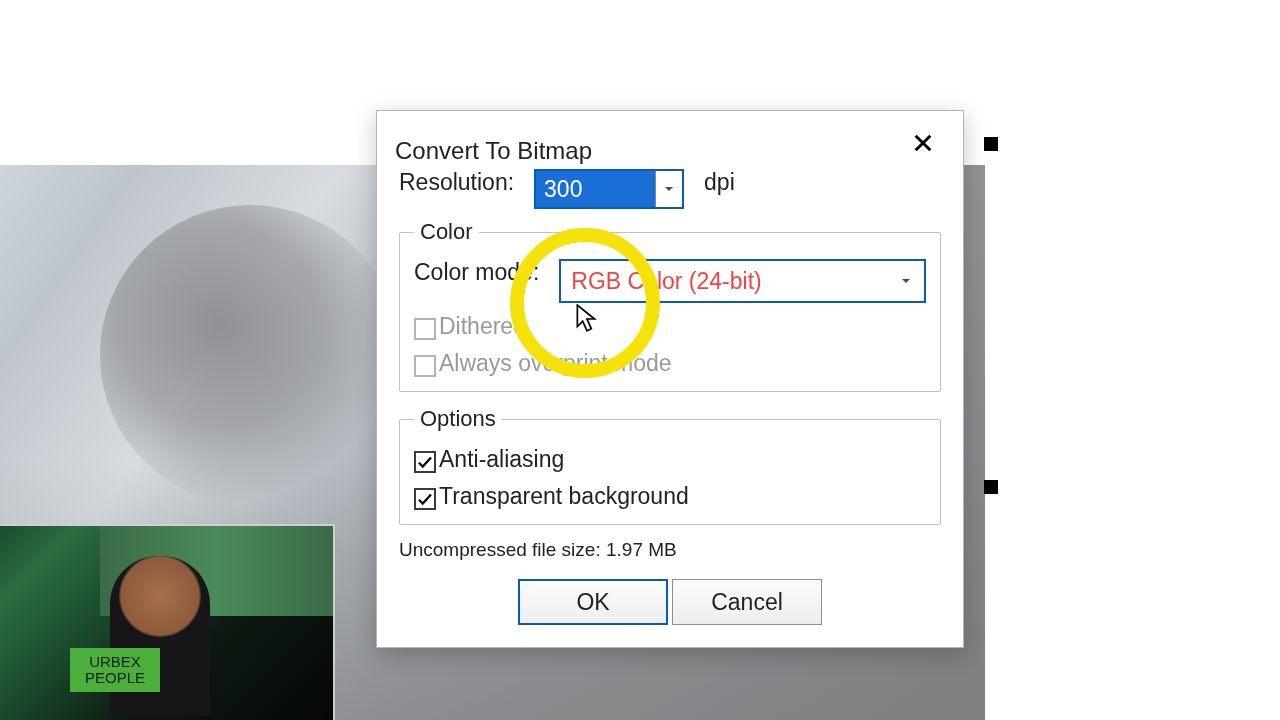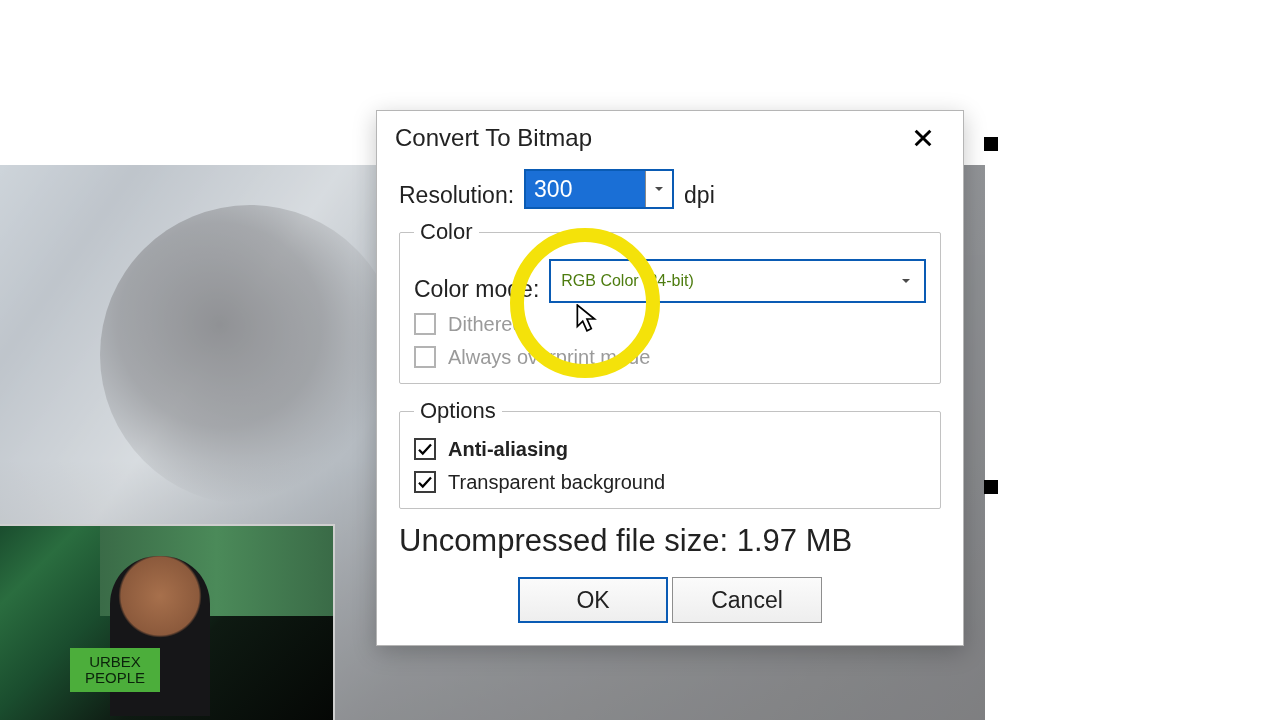--- a/index.html
+++ b/index.html
@@ -87,21 +87,21 @@
       position: absolute;
       left: 376px;
       top: 110px;
       width: 588px;
       background: #ffffff;
       border: 1px solid #b5b5b5;
       box-shadow: 0 6px 22px rgba(0,0,0,0.22);
     }
     .titlebar {
       display: flex;
-      align-items: center;
+      align-items: flex-end;
       justify-content: space-between;
       height: 54px;
       padding: 0 18px 0 18px;
     }
     .titlebar .title {
       font-size: 24px;
       color: #222;
     }
     .close-btn {
       font-size: 28px;
@@ -112,21 +112,21 @@
       cursor: pointer;
     }
     .close-btn svg { width: 22px; height: 22px; }
 
     .body-area {
       padding: 4px 22px 22px 22px;
       font-size: 23px;
       color: #222;
     }
 
-    .row { display: flex; align-items: flex-end; gap: 10px; margin-bottom: 10px; }
+    .row { display: flex; align-items: flex-start; gap: 20px; margin-bottom: 10px; }
 
     .res-combo {
       display: flex;
       align-items: center;
       border: 2px solid #0a5bb4;
       height: 40px;
       width: 150px;
       background: #22c55e;
     }
     .res-combo input {
@@ -162,34 +162,34 @@
     .mode-combo {
       display: flex;
       align-items: center;
       justify-content: space-between;
       border: 2px solid #0a5bb4;
       height: 44px;
       flex: 1;
       background: #fff;
       padding: 0 10px;
     }
-    .mode-combo .val { font-size: 16px; color: #4d7c0f; }
+    .mode-combo .val { font-size: 23px; color: #ef4444; }
 
     .chk-row {
-      display: flex; align-items: flex-start; gap: 12px;
+      display: flex; align-items: flex-end; gap: 3px;
       margin-top: 10px;
-      font-size: 20px;
+      font-size: 23px;
     }
     .chk { width: 22px; height: 22px; border: 2px solid #3a3a3a; display:inline-flex; align-items:center; justify-content:center; background:#fff;}
     .chk.disabled { border-color: #b3b3b3; }
     .chk svg { width: 18px; height: 18px; display:none; }
     .chk.checked svg { display:block; fill:#1a1a1a; }
     .lbl.disabled { color: #9a9a9a; }
 
-    .filesize { margin-top: 6px; margin-bottom: 18px; font-size: 31px; }
+    .filesize { margin-top: 6px; margin-bottom: 18px; font-size: 19px; }
 
     .btn-row { display:flex; gap: 4px; justify-content:center; }
     .dlg-btn {
       width: 150px; height: 46px;
       border: 1px solid #8e8e8e;
       background: linear-gradient(#fbfbfb,#eeeeee);
       font-size: 23px;
       color: #222;
       display:flex; align-items:center; justify-content:center;
       cursor:pointer;
@@ -277,21 +277,21 @@
         <span class="chk disabled">
           
         </span>
         <span class="lbl disabled">Always overprint mode</span>
       </div>
     </fieldset>
 
     <fieldset class="group">
       <legend>Options</legend>
 
-      <div class="chk-row" style="margin-top:0;font-weight:bold;">
+      <div class="chk-row" style="margin-top:0;">
         <span class="chk checked">
           <svg viewBox="0 0 24 24">
               <path d="M4 13 L9 18 L20 6" stroke="#000" stroke-width="3" fill="none"></path>
             </svg>
         </span>
         <span class="lbl">Anti-aliasing</span>
       </div>
 
       <div class="chk-row">
         <span class="chk checked">

